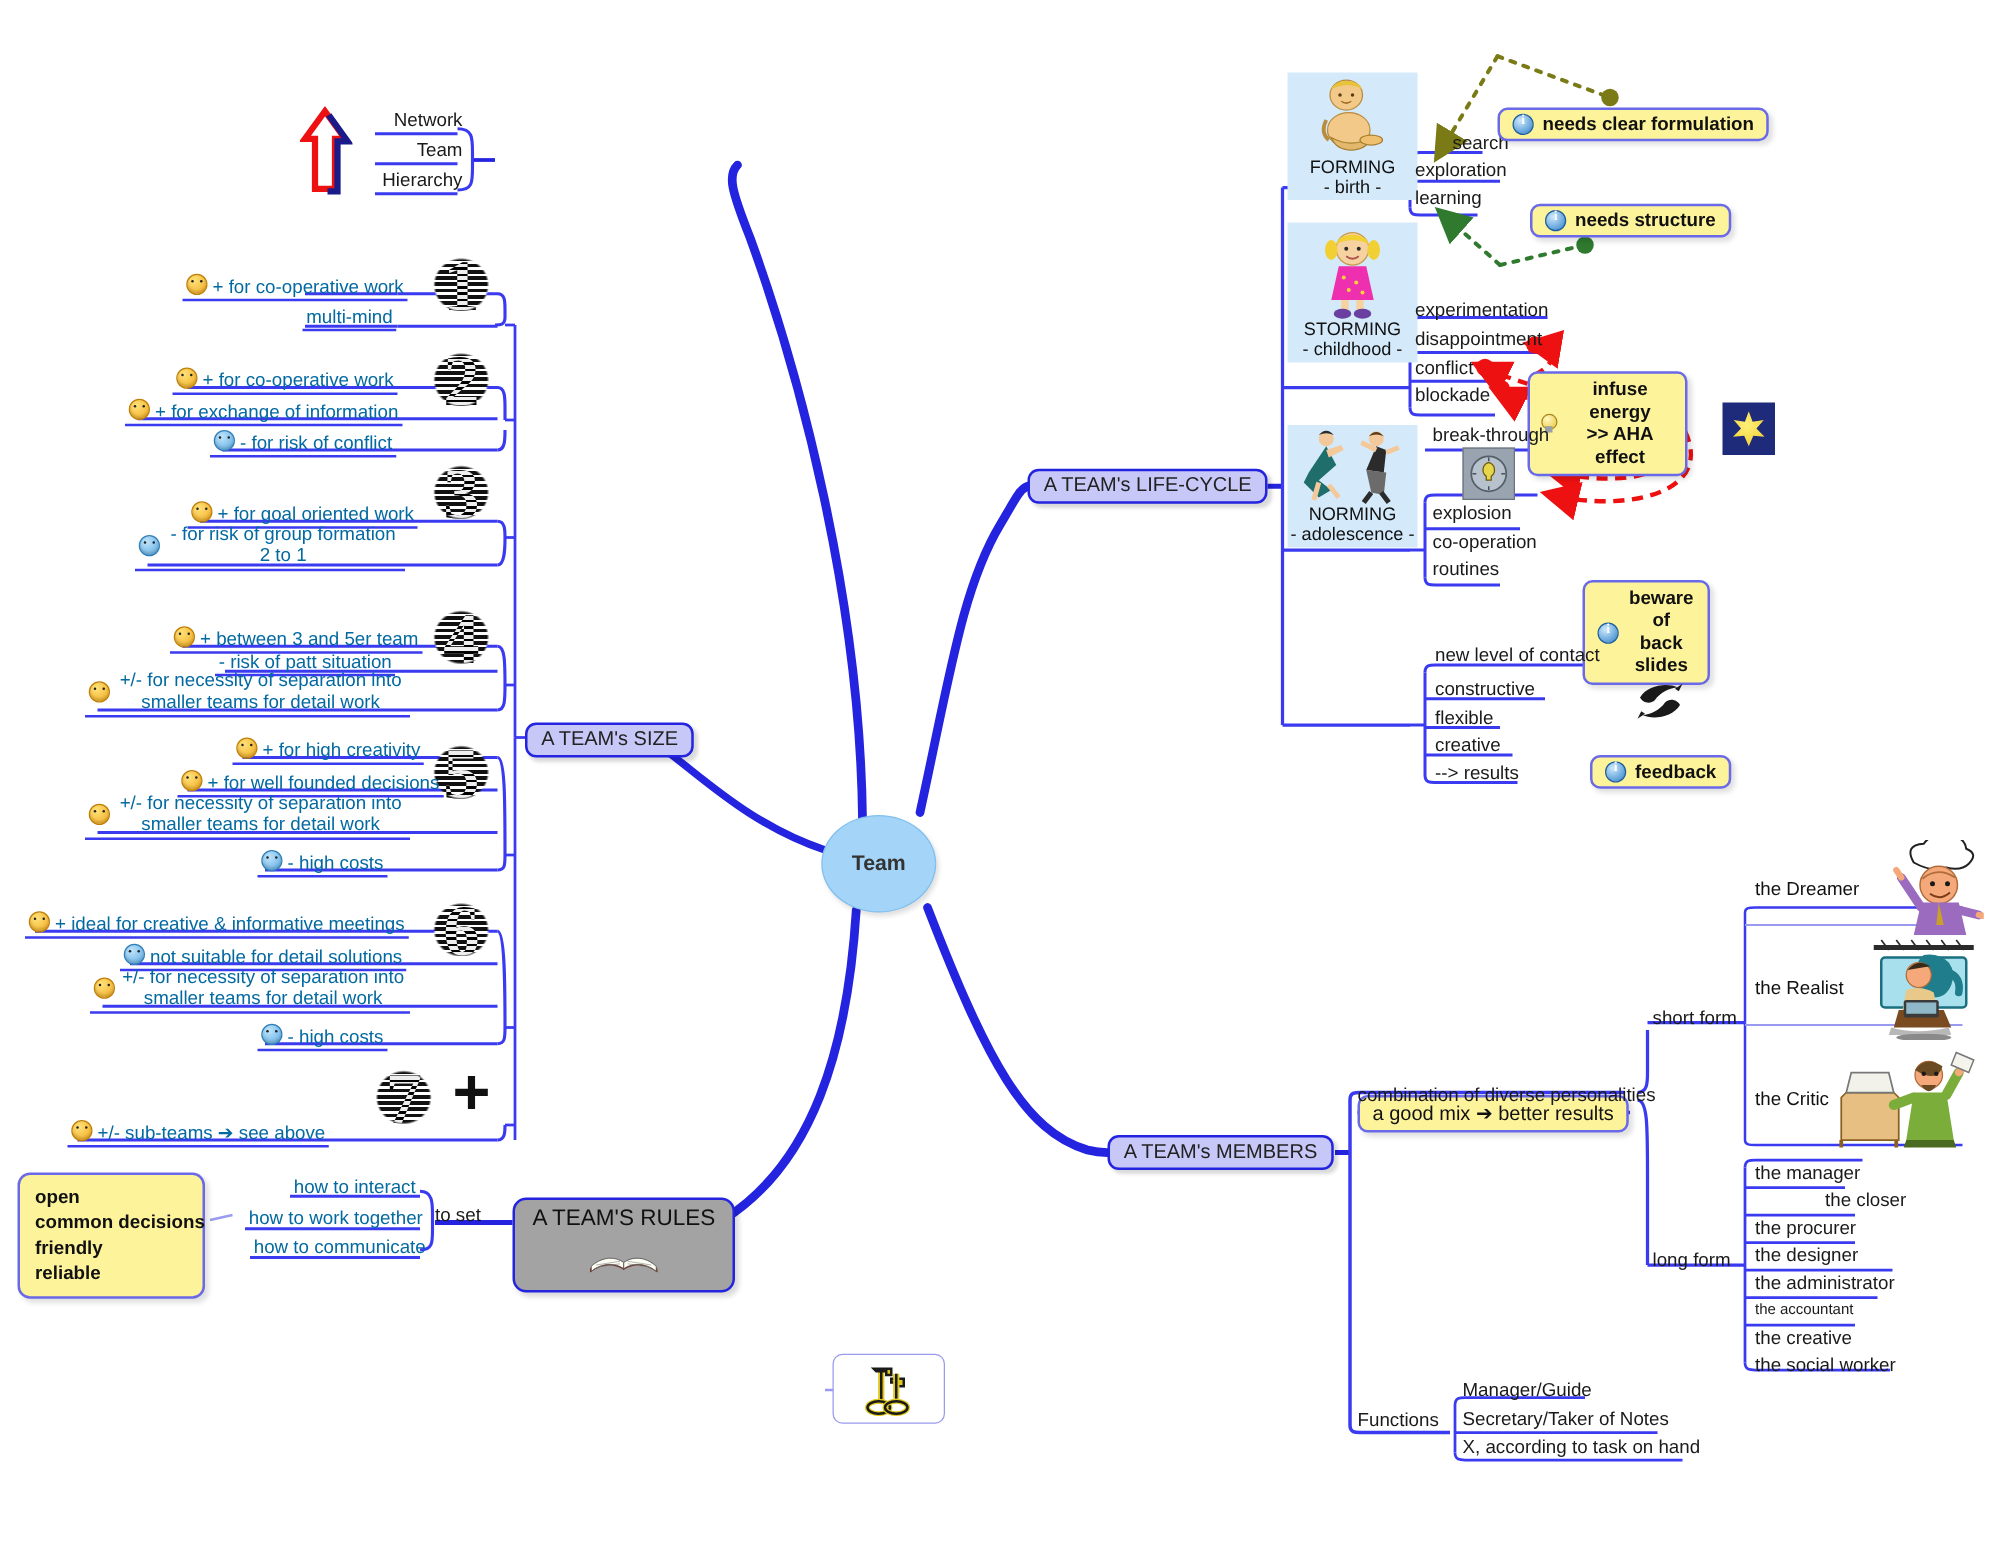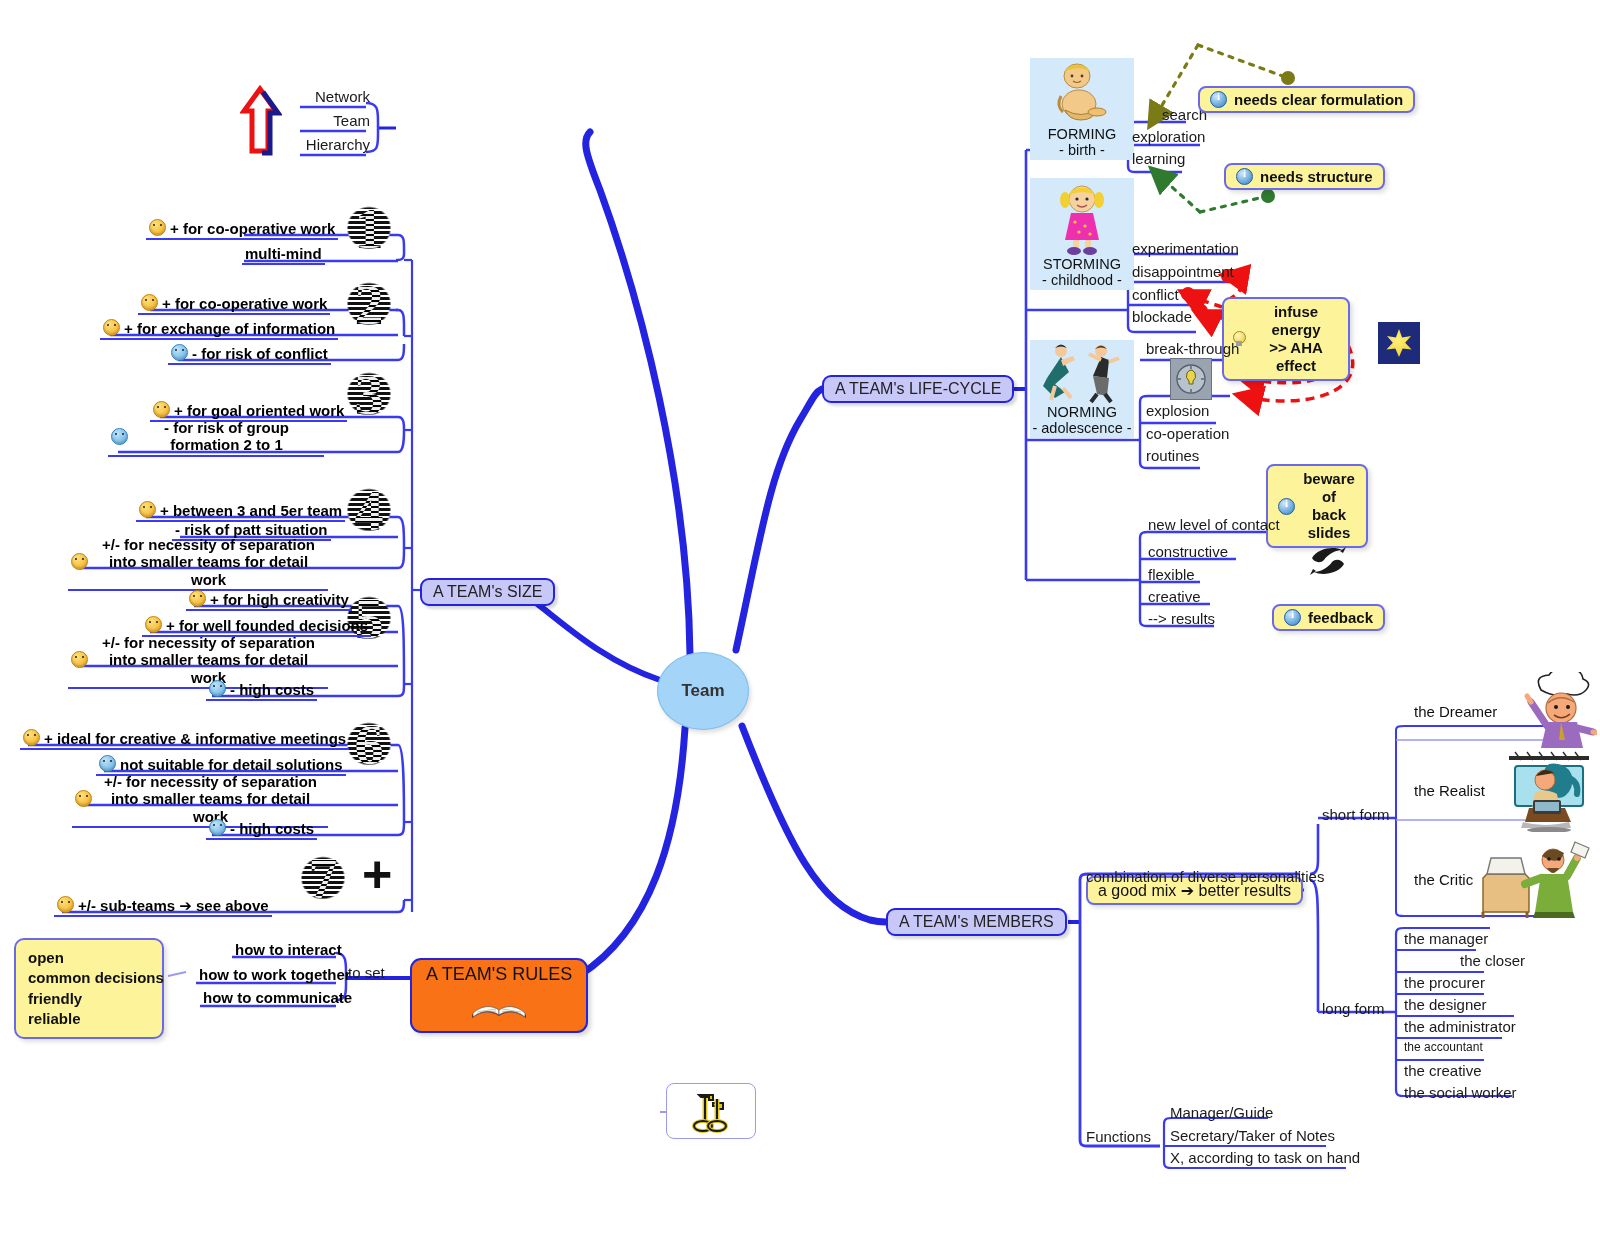--- a/index.html
+++ b/index.html
@@ -18,46 +18,46 @@
   .pill{background:#c8c8f8;border:2px solid #2323e0;border-radius:9px;
         padding:3px 11px;font-size:16px;color:#222;white-space:nowrap;
         box-shadow:3px 3px 3px rgba(0,0,0,.15);}
 
   
   .titlebox{background:#bdf2f7;border:2px solid #2323e0;border-radius:11px;
         padding:4px 12px;font-size:19px;text-align:center;line-height:1.12;color:#111;
         box-shadow:3px 3px 4px rgba(0,0,0,.15);}
 
   
-  .rulesbox{background:#f97316;border:2px solid #2323e0;border-radius:11px;
+  .rulesbox{background:#a3a3a3;border:2px solid #2323e0;border-radius:11px;
         padding:4px 14px 6px;text-align:center;box-shadow:3px 3px 4px rgba(0,0,0,.15);}
   .rulesbox .rt{font-size:18px;color:#111;white-space:nowrap;}
 
   
-  .leaf{font-size:15px;color:#000000;white-space:nowrap;border-bottom:2px solid #3a3af0;
-        padding:0 3px 1px;line-height:1.15;font-weight:bold;}
+  .leaf{font-size:15px;color:#0369a1;white-space:nowrap;border-bottom:2px solid #3a3af0;
+        padding:0 3px 1px;line-height:1.15;}
   .leaf.two{white-space:normal;text-align:center;}
 
   
   .callout{background:#fdf39b;border:2px solid #6a6ae8;border-radius:8px;
         padding:3px 10px;font-size:15px;font-weight:bold;color:#111;white-space:nowrap;
         box-shadow:3px 3px 4px rgba(0,0,0,.12);display:flex;align-items:center;gap:7px;}
   .callout.ml{white-space:normal;line-height:1.2;}
   .callout.plainy{background:#fdf39b;border:2px solid #6a6ae8;border-radius:10px;
         font-weight:bold;font-size:15px;line-height:1.35;display:block;padding:8px 12px;}
   .callout.note{background:#fdf39b;border:2px solid #6a6ae8;font-weight:normal;font-size:16px;}
 
   
   .stage{width:104px;background:#d4eafb;display:flex;flex-direction:column;
          align-items:center;justify-content:flex-end;}
   .stage .cap{font-size:14.5px;color:#111;text-align:center;line-height:1.15;padding-bottom:1px;}
   .stage .art{height:74px;display:flex;align-items:flex-end;justify-content:center;}
 
   
-  .person{display:flex;align-items:center;gap:4px;margin-left:10px;}
+  .person{display:flex;align-items:center;gap:4px;}
   .person .lbl{font-size:15px;color:#111;white-space:nowrap;}
   .numwrap{position:absolute;}
   .numwrap .disc{width:66px;height:64px;border-radius:50%;
           background:repeating-linear-gradient(to bottom,#111 0 3px,#fff 3px 5px);
           -webkit-mask-image:radial-gradient(ellipse 50% 50% at 50% 50%,#000 62%,transparent 68%);
           mask-image:radial-gradient(ellipse 50% 50% at 50% 50%,#000 62%,transparent 68%);
           position:absolute;left:0;top:0;}
   .numwrap .glyph{position:absolute;left:0;top:0;width:66px;height:64px;
           display:flex;align-items:center;justify-content:center;
           font-family:"Liberation Serif","DejaVu Serif",serif;font-weight:bold;font-size:58px;

